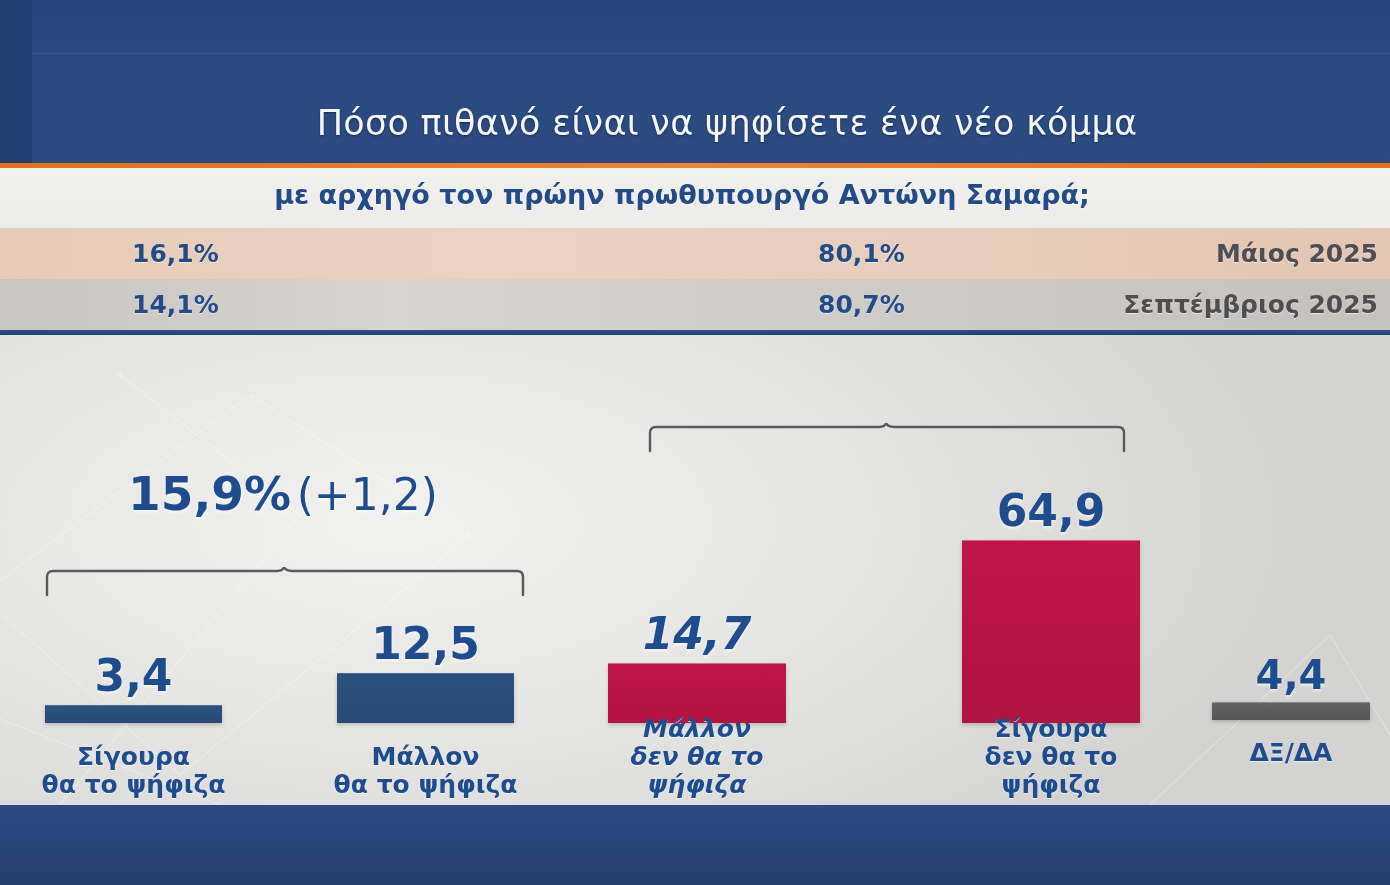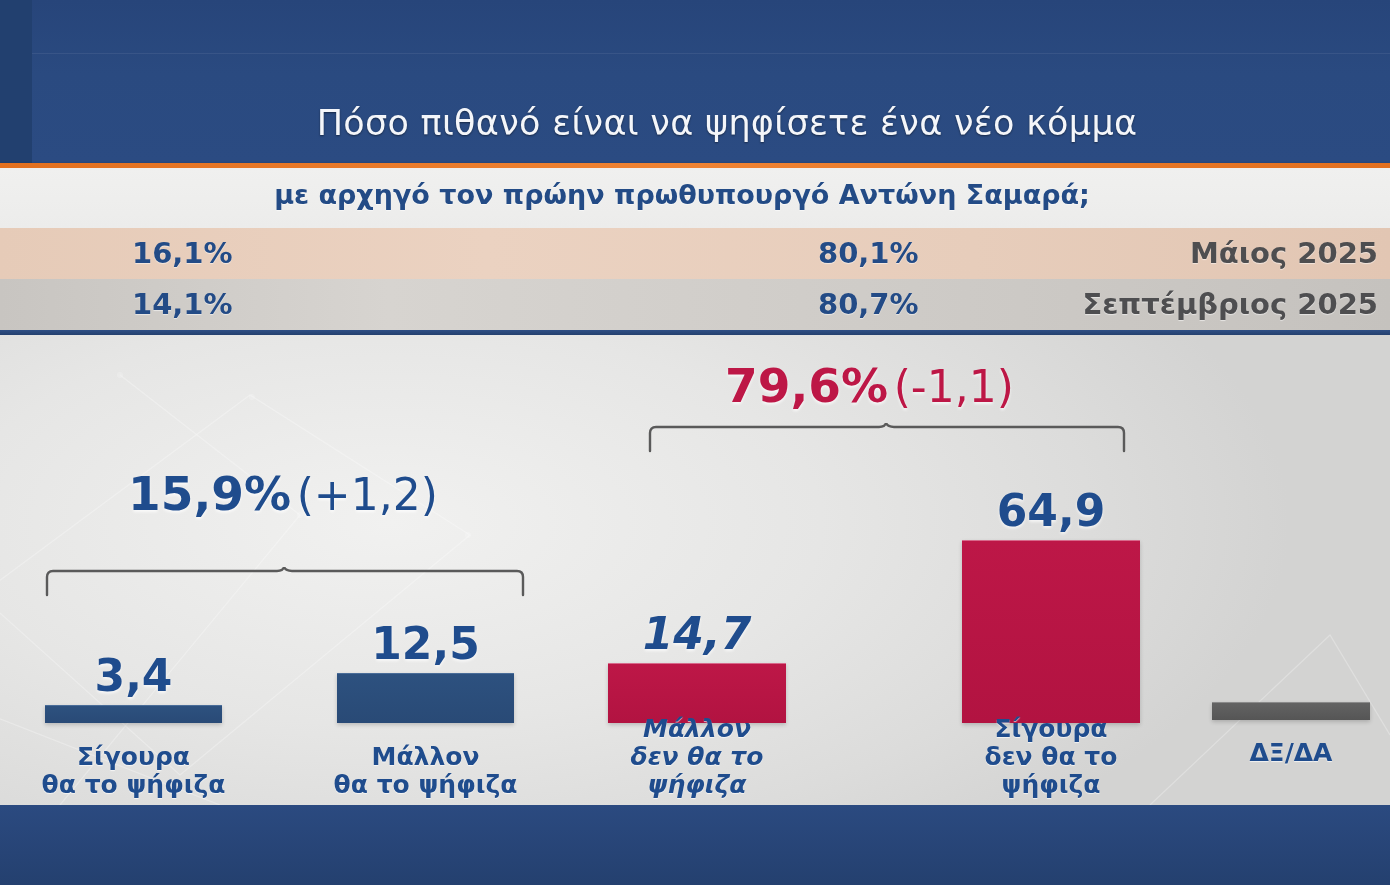--- a/index.html
+++ b/index.html
@@ -41,21 +41,21 @@
     font-size:27px;font-weight:bold;color:#234b86;letter-spacing:0px;
     text-shadow:0 1px 1px rgba(255,255,255,.6);
   }
 
   
   .cmp-row{position:absolute;left:0;width:1390px;height:51px;}
   .cmp-row.r1{top:228px;background:linear-gradient(90deg,#e6cbb8 0%,#ebd2c1 35%,#e7cdbb 70%,#e2c6b3 100%);}
   .cmp-row.r2{top:279px;background:linear-gradient(90deg,#c8c5c1 0%,#d7d4d0 28%,#cfccc8 62%,#c5c2be 100%);}
   .cmp-cell{
     position:absolute;top:0;height:59px;line-height:51px;
-    font-size:29px;font-weight:bold;color:#234b86;
+    font-size:25px;font-weight:bold;color:#234b86;
     text-shadow:0 1px 1px rgba(255,255,255,.55);
     white-space:nowrap;
   }
   .cmp-cell.c-left{left:132px;}
   .cmp-cell.c-mid{left:818px;}
   .cmp-cell.c-right{right:12px;color:#4e4e50;text-align:right;}
   .row-split{
     position:absolute;left:0;top:330px;width:1390px;height:5px;
     background:linear-gradient(180deg,#2f4f85 0%,#24406e 100%);
   }
@@ -157,24 +157,20 @@
       <div class="group-label blue" style="left:128px;top:131px;">
         <span class="main">15,9%</span>
         <span class="delta">(+1,2)</span>
       </div>
       <div class="brace" style="left:45px;top:232px;">
         <svg width="480" height="30" viewBox="0 0 480 30">
           <path d="M2 28 L2 10 Q2 4 8 4 L232 4 Q238 4 239 0 Q241 4 247 4 L472 4 Q478 4 478 10 L478 28" fill="none" stroke="#5a5a5a" stroke-width="2.4" stroke-linecap="round" stroke-linejoin="round"></path>
         </svg>
       </div>
 
-      <div class="group-label red" style="left:725px;top:23px;">
-        <span class="main">79,6%</span>
-        <span class="delta">(-1,1)</span>
-      </div>
       <div class="brace" style="left:648px;top:88px;">
         <svg width="478" height="30" viewBox="0 0 478 30">
           <path d="M2 28 L2 10 Q2 4 8 4 L231 4 Q237 4 238 0 Q240 4 246 4 L470 4 Q476 4 476 10 L476 28" fill="none" stroke="#5a5a5a" stroke-width="2.4" stroke-linecap="round" stroke-linejoin="round"></path>
         </svg>
       </div>
 
       <div class="bar-col" style="left:45px;width:177px;">
         <div class="bar blue" style="height:17px;"></div>
         <div class="bar-value" style="bottom:104px;">3,4</div>
         <div class="bar-caption">
@@ -205,20 +201,21 @@
         <div class="bar red" style="height:182px;"></div>
         <div class="bar-value" style="bottom:269px;">64,9</div>
         <div class="bar-caption">
           <span class="l1">Σίγουρα</span>
           <span class="l2">δεν θα το ψήφιζα</span>
         </div>
       </div>
 
       <div class="bar-col" style="left:1212px;width:158px;">
         <div class="bar grey" style="height:17px;bottom:85px;"></div>
+        <div class="bar-value" style="bottom:107px;font-size:40px;">4,4</div>
         <div class="bar-caption" style="bottom:38px;">
           <span class="l1">ΔΞ/ΔΑ</span>
         </div>
       </div>
 
     </div>
   </div>
 
   <div class="footer-band"></div>
 </div>

